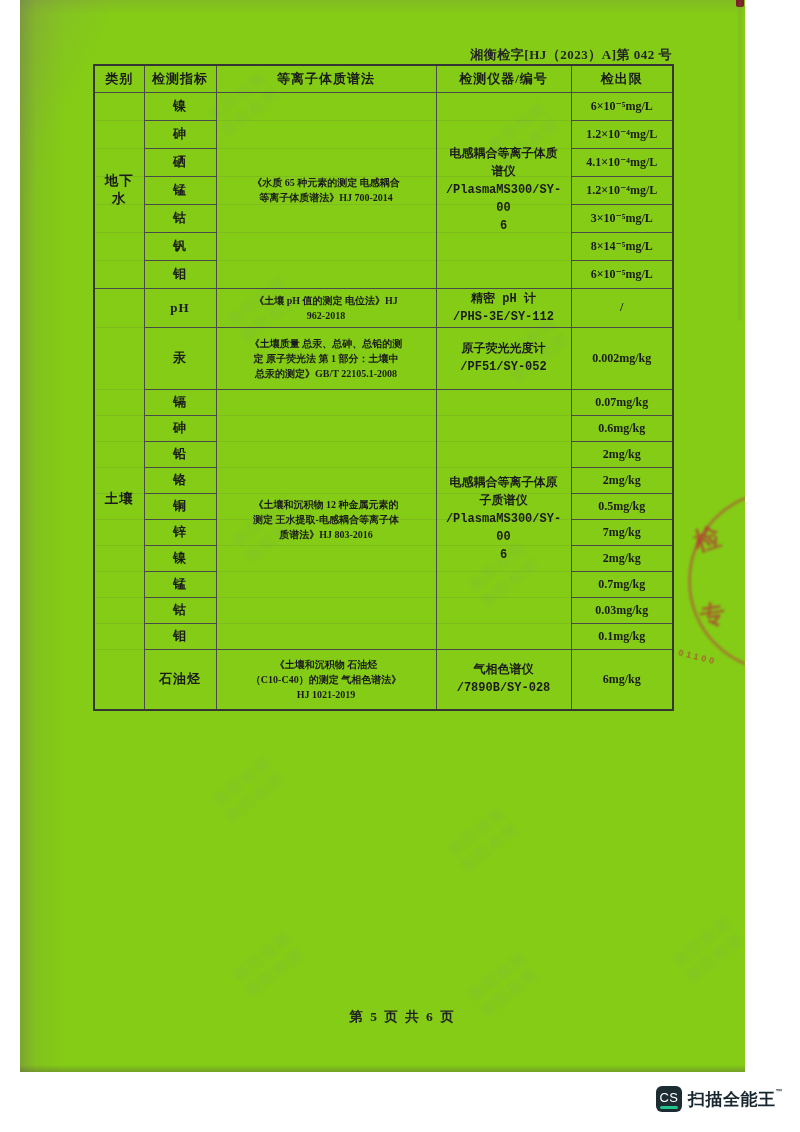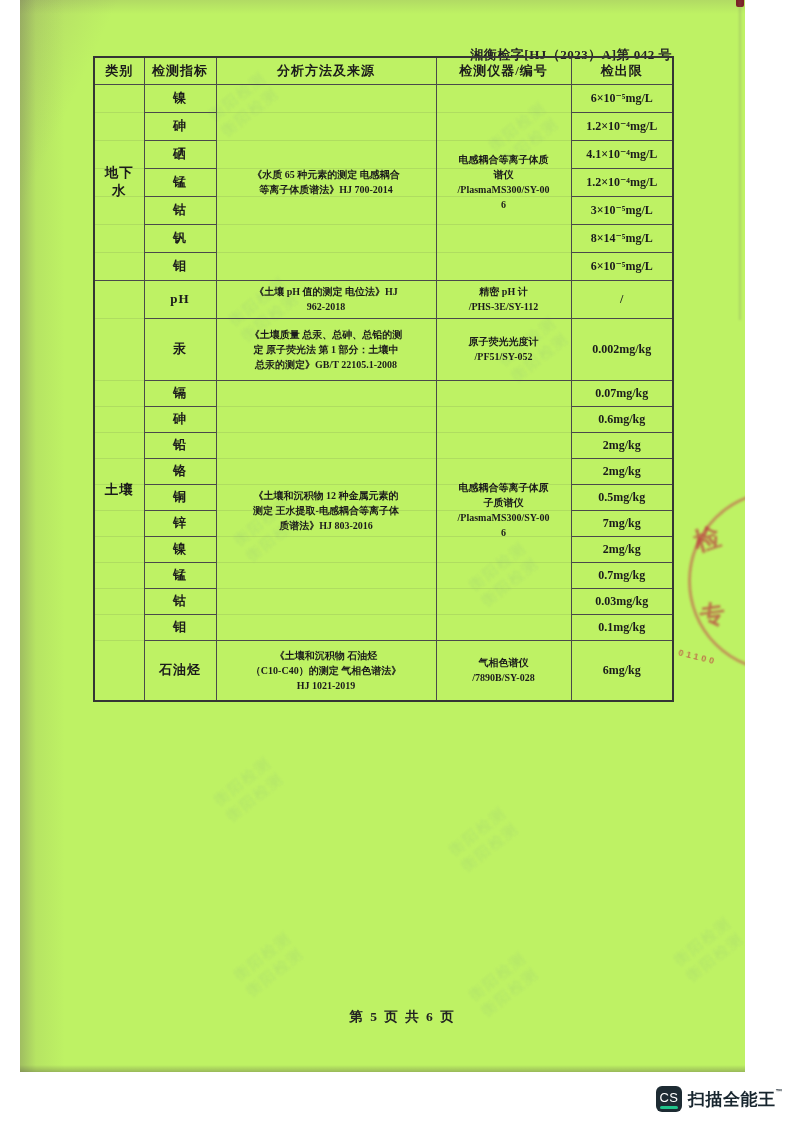--- a/index.html
+++ b/index.html
@@ -2,21 +2,21 @@
 <html><head>
 <meta charset="utf-8">
 <style>
   html,body{margin:0;padding:0;}
   body{
     width:800px;height:1132px;position:relative;background:#ffffff;overflow:hidden;
     font-family:"Liberation Serif","DejaVu Serif",serif;
   }
   .paper{
     position:absolute;left:20px;top:0;width:725px;height:1072px;
-    background:#bef264;overflow:hidden;
+    background:#84cc16;overflow:hidden;
   }
   .paper::before{ 
     content:"";position:absolute;inset:0;pointer-events:none;
     background:
       linear-gradient(90deg, rgba(110,103,92,.38), rgba(110,103,92,.10) 16px, rgba(110,103,92,0) 45px),
       linear-gradient(180deg, rgba(120,112,100,.18), rgba(120,112,100,0) 14px),
       linear-gradient(115deg, rgba(140,130,112,.25), rgba(140,130,112,0) 90px);
   }
   .paper-bottom-edge{
     position:absolute;left:0;bottom:0;width:100%;height:7px;
@@ -32,35 +32,35 @@
     border-radius:0 0 2px 2px;filter:blur(.4px);
   }
 
   .doc-ref{
     position:absolute;left:352px;top:46px;width:300px;text-align:right;
     font-size:13px;font-weight:700;color:#242424;letter-spacing:.5px;
     filter:blur(.2px);
   }
 
   table.report{
-    position:absolute;left:73px;top:56px;width:579px;
+    position:absolute;left:73px;top:64px;width:579px;
     border-collapse:collapse;table-layout:fixed;
     border:2px solid #353535;
     color:#1b1b1b;
   }
   table.report td,table.report th{
     border:1px solid #4a4a4a;
     padding:1px 3px;text-align:center;vertical-align:middle;
     font-weight:700;overflow:hidden;
   }
   table.report th{font-size:13px;letter-spacing:1px;}
   td.cat{font-size:13.5px;letter-spacing:1px;}
   td.ind{font-size:13px;letter-spacing:1px;}
   td.method{font-size:10px;line-height:1.5;margin-top:35px;}
-  td.instr{font-size:10px;line-height:1.5;}
+  td.instr{font-size:12px;line-height:1.5;font-family:Liberation Mono, monospace;}
   td.limit{font-size:12px;}
   .multiline{white-space:pre-line;}
   table.report tr{box-shadow:0 1px 0 rgba(70,70,70,.12);}
 
   .page-footer{
     position:absolute;left:0;top:1008px;width:765px;text-align:center;
     font-size:13.5px;font-weight:700;color:#222;letter-spacing:2px;
   }
 
   
@@ -153,21 +153,21 @@
       <col style="width:50px">
         <col style="width:72px">
         <col style="width:220px">
         <col style="width:135px">
         <col style="width:102px">
     </colgroup>
     <tbody>
         <tr style="height:27px">
       <th>类别</th>
       <th>检测指标</th>
-      <th>分析方法及来源</th>
+      <th>等离子体质谱法</th>
       <th>检测仪器/编号</th>
       <th>检出限</th>
     </tr>
 
     <tr style="height:28px">
       <td class="cat" rowspan="7">地下水</td>
       <td class="ind">镍</td>
       <td class="method multiline" rowspan="7">《水质 65 种元素的测定 电感耦合
 等离子体质谱法》HJ 700-2014</td>
       <td class="instr multiline" rowspan="7">电感耦合等离子体质

